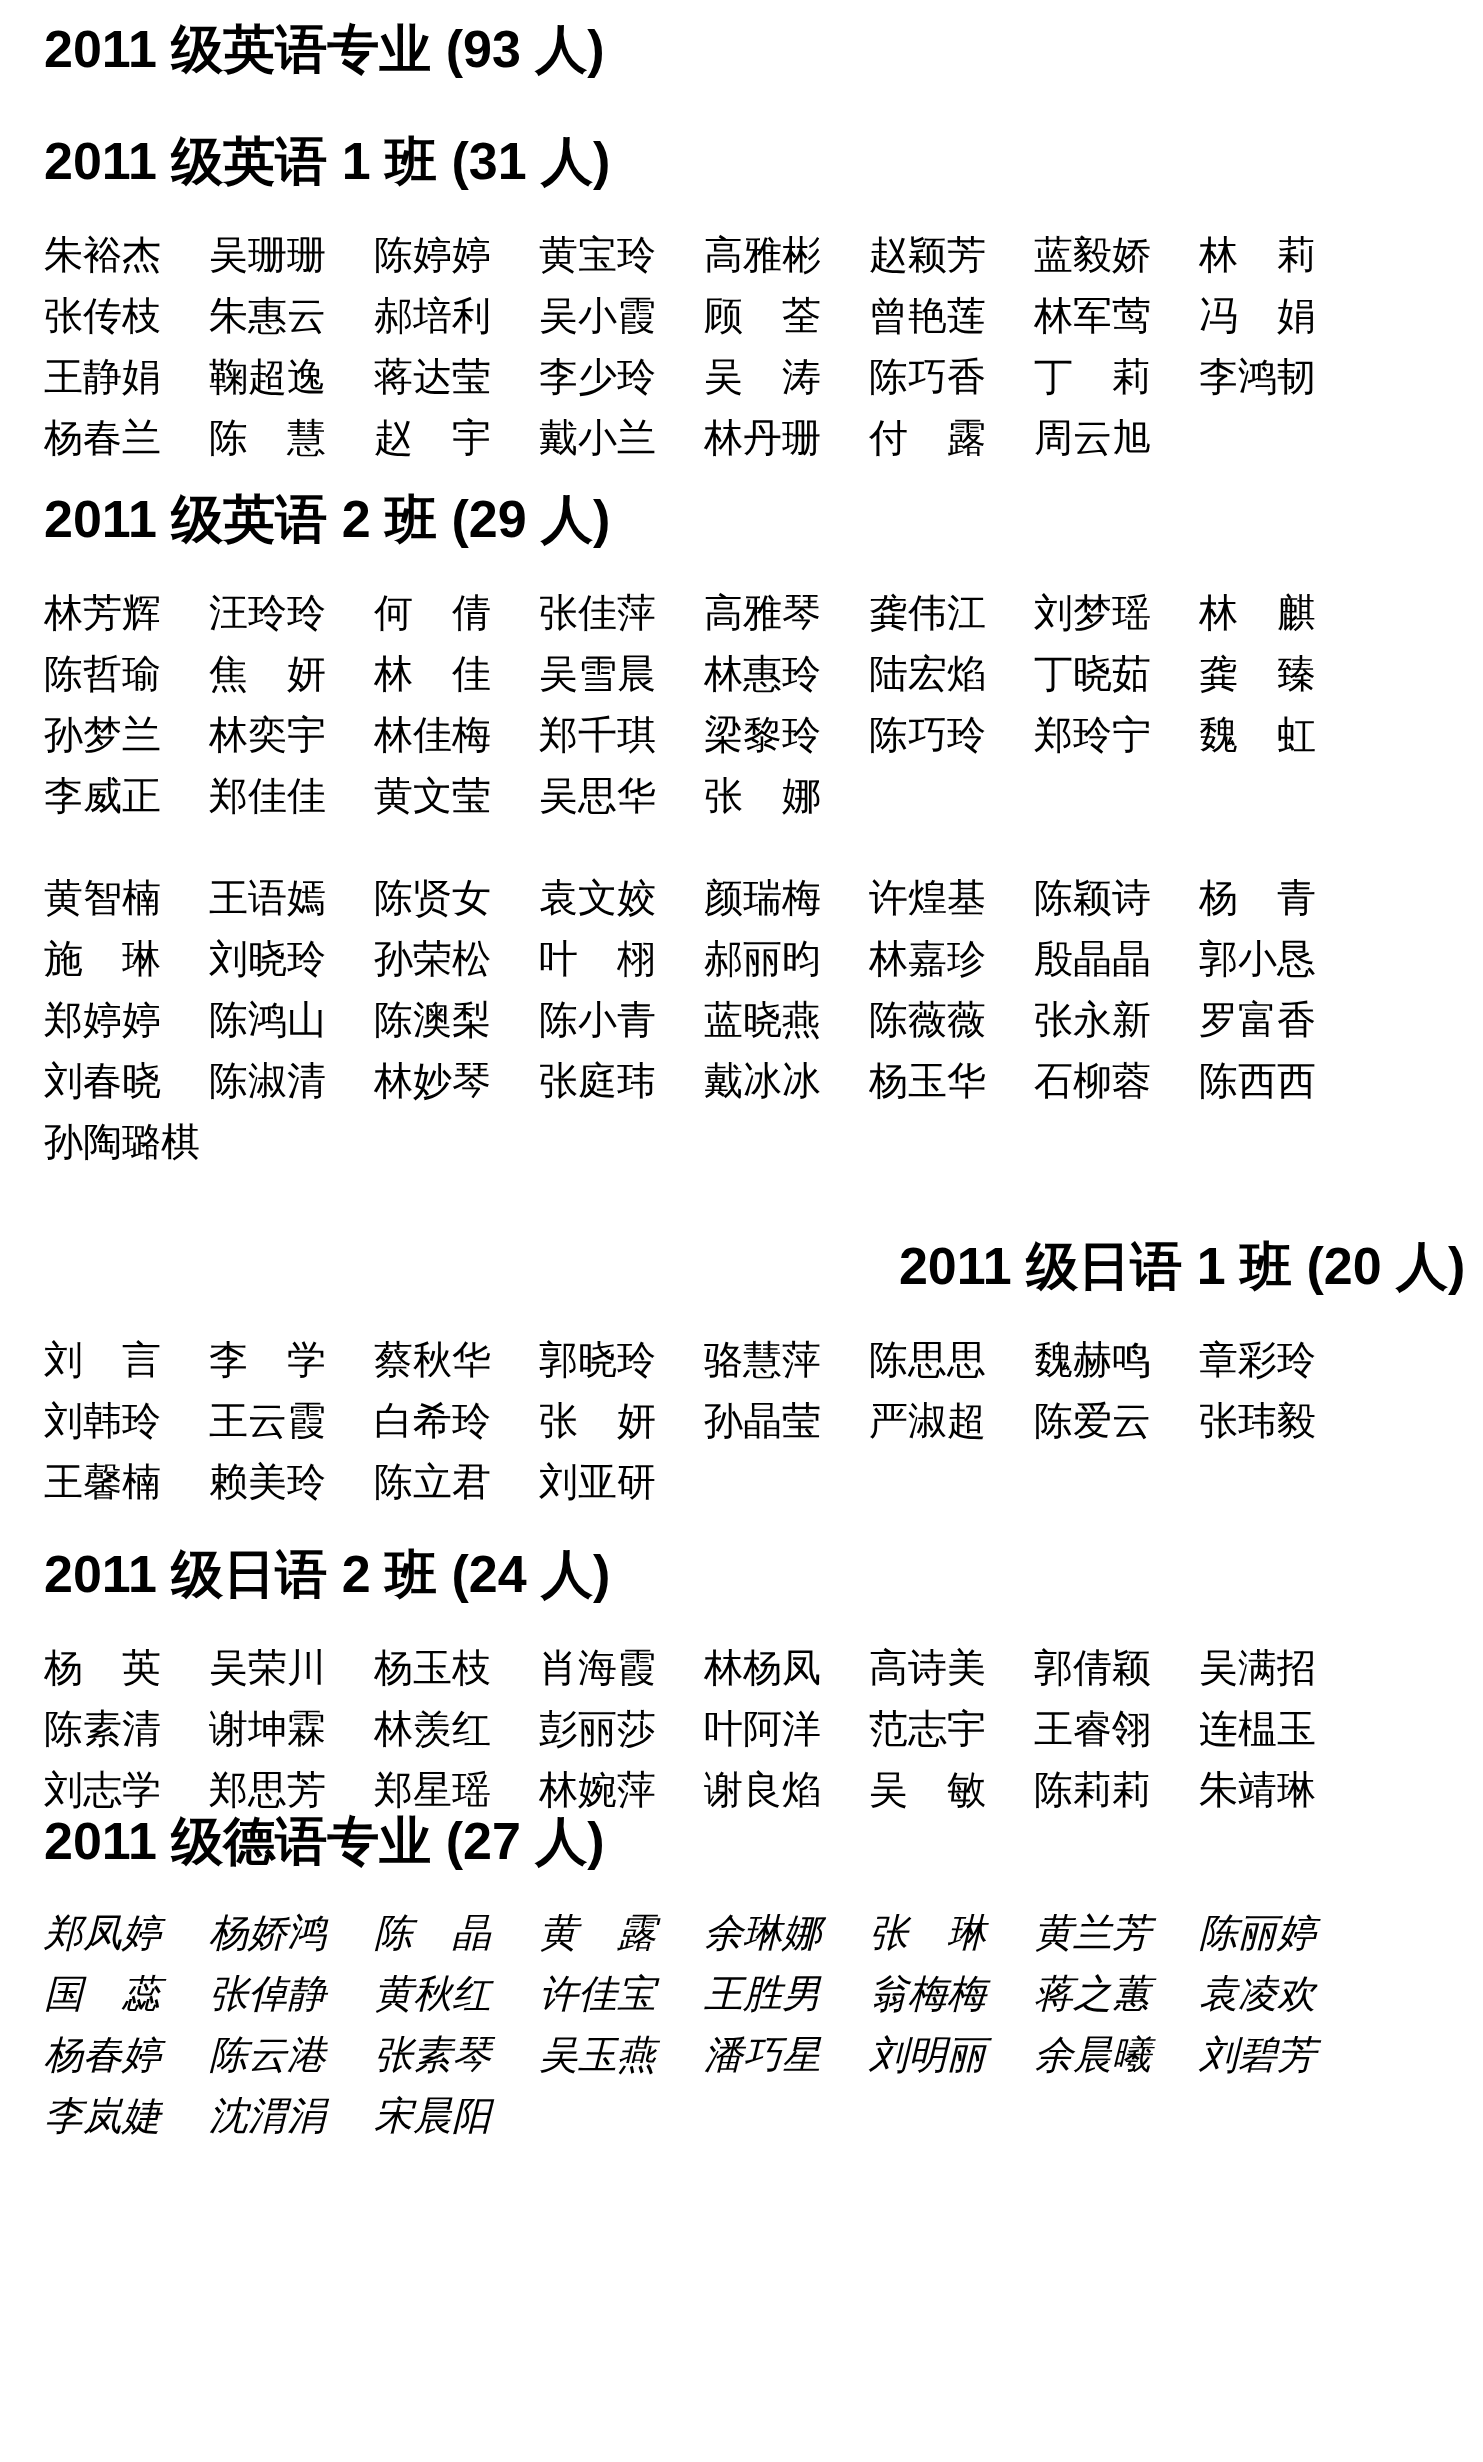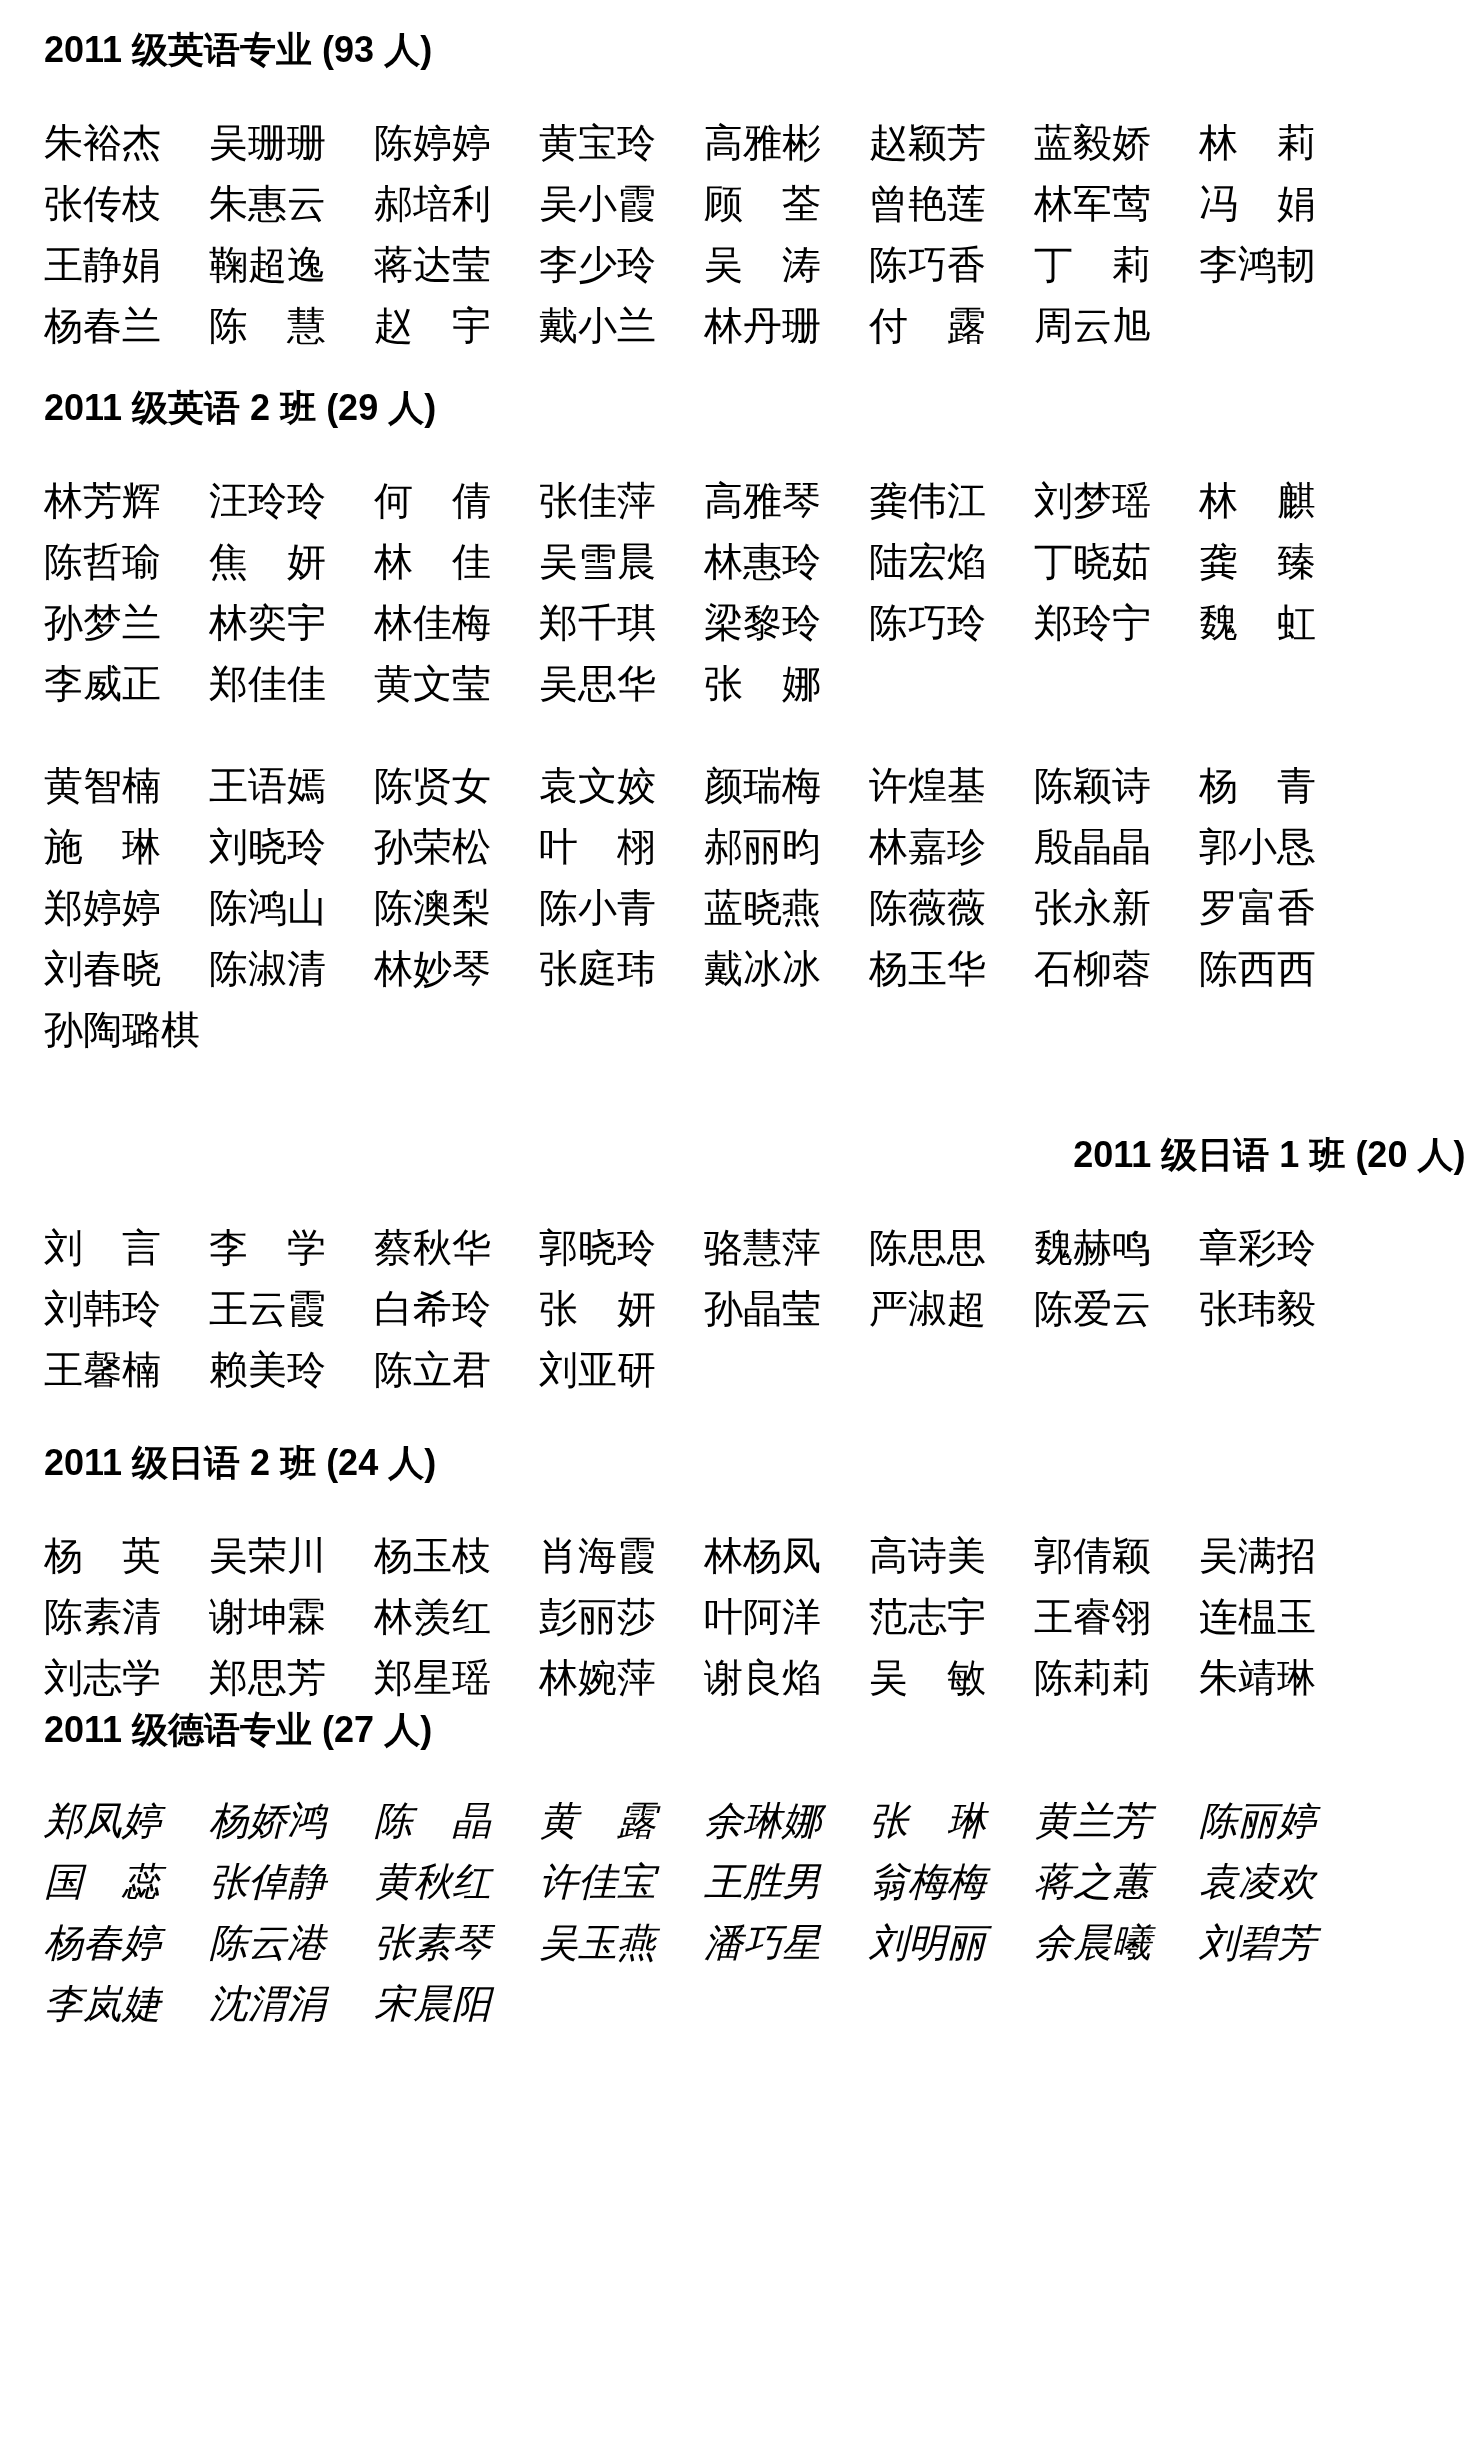--- a/index.html
+++ b/index.html
@@ -12,21 +12,21 @@
     overflow: hidden;
   }
   .page {
     width: 1484px;
     height: 2462px;
     padding: 28px 18.6px 0 44px;
   }
   .heading {
     font-family: "Liberation Sans", sans-serif;
     font-weight: 700;
-    font-size: 36px;
+    font-size: 52px;
     line-height: 43px;
     margin: 0;
     white-space: pre;
     letter-spacing: 0px;
   }
   .mt-class-after-names { margin-top: 30px; }
   .mt-class-after-names-lg { margin-top: 41px; }
   .mt-major { margin-top: 97px; }
   .mt-major-german { }
   .mt-class-after-major { margin-top: 69px; }
@@ -46,20 +46,21 @@
     overflow: visible;
   }
 </style>
 </head>
 <body>
 
 <div class="page">
 
   <h1 class="heading">2011 级英语专业 (93 人)</h1>
 
+  <h2 class="heading mt-class-after-major">2011 级英语 1 班 (31 人)</h2>
   <div class="names">
       <span class="name">朱裕杰</span>
       <span class="name">吴珊珊</span>
       <span class="name">陈婷婷</span>
       <span class="name">黄宝玲</span>
       <span class="name">高雅彬</span>
       <span class="name">赵颖芳</span>
       <span class="name">蓝毅娇</span>
       <span class="name">林　莉</span>
       <span class="name">张传枝</span>

